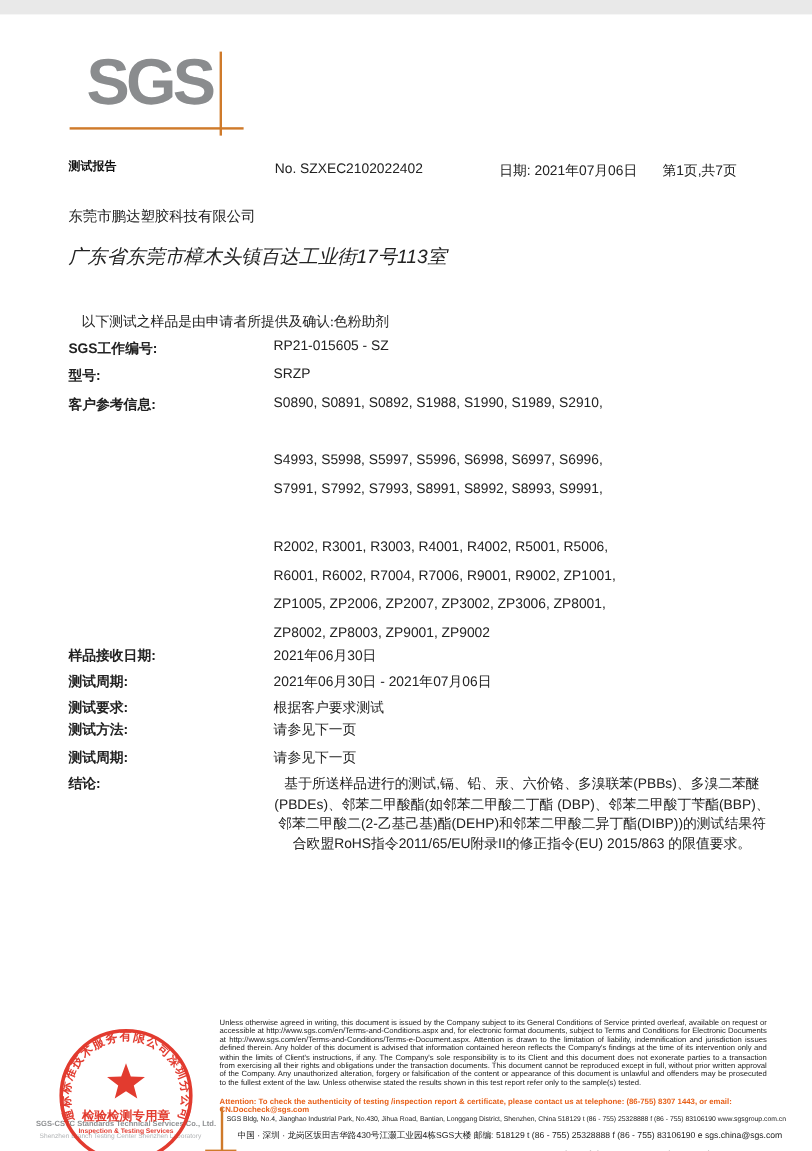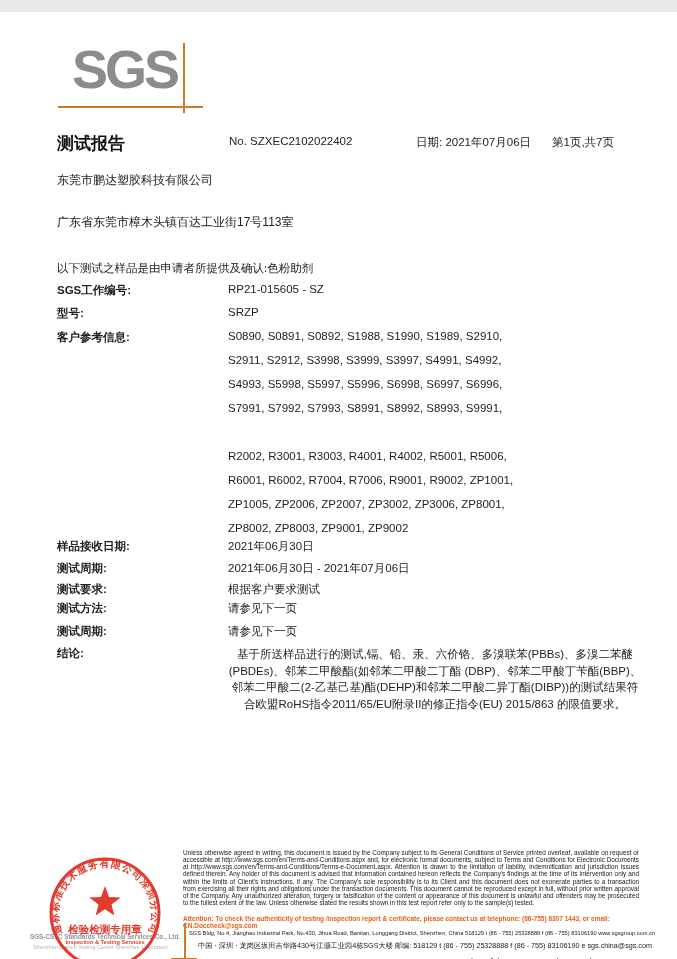--- a/index.html
+++ b/index.html
@@ -6,30 +6,30 @@
   .page{position:relative;width:677px;height:959px;background:#ffffff;margin:12px auto;
         font-family:"Liberation Sans","DejaVu Sans",sans-serif;color:#222;overflow:hidden;}
 
   
   .logo-text{position:absolute;left:72px;top:30px;font-size:54px;font-weight:bold;
              color:#8a8c8e;letter-spacing:-3px;line-height:1;}
   .logo-hline{position:absolute;left:58px;top:94px;width:145px;height:2px;background:#cf7a2a;}
   .logo-vline{position:absolute;left:183px;top:31px;width:2px;height:70px;background:#cf7a2a;}
 
   
-  .title{position:absolute;left:57px;top:120px;font-size:17px;font-weight:bold;color:#111;}
+  .title{position:absolute;left:57px;top:120px;font-size:10px;font-weight:bold;color:#111;}
   .report-no{position:absolute;left:229px;top:123px;font-size:11.5px;}
   .report-date{position:absolute;left:416px;top:123px;font-size:11.5px;}
   .page-info{position:absolute;left:552px;top:123px;font-size:11.5px;}
 
   
   .app-name{position:absolute;left:57px;top:160px;font-size:12px;}
-  .app-addr{position:absolute;left:57px;top:202px;font-size:12px;}
+  .app-addr{position:absolute;left:57px;top:192px;font-size:16px;font-style:italic;}
 
-  .intro{position:absolute;left:57px;top:249px;font-size:11.5px;font-family:Liberation Serif, serif;}
+  .intro{position:absolute;left:68px;top:249px;font-size:11.5px;font-family:Liberation Serif, serif;}
 
   
   .lbl{position:absolute;left:57px;font-size:11.5px;white-space:nowrap;font-weight:bold;}
   .val{position:absolute;left:228px;font-size:11.5px;white-space:nowrap;text-align:center;}
   .val.wrap{white-space:normal;width:414px;line-height:16.5px;}
 
   
   .legal{position:absolute;left:183px;top:837px;width:456px;font-size:6.4px;line-height:7.15px;
          text-align:justify;color:#1a1a1a;}
   .attention{position:absolute;left:183px;top:903px;width:456px;font-size:6.5px;line-height:7px;
@@ -65,21 +65,20 @@
   <div class="intro">以下测试之样品是由申请者所提供及确认:色粉助剂</div>
 
   <div class="lbl" style="top:271px">SGS工作编号:</div>
   <div class="val" style="top:271px">RP21-015605 - SZ</div>
 
   <div class="lbl" style="top:294px">型号:</div>
   <div class="val" style="top:294px">SRZP</div>
 
   <div class="lbl" style="top:318px">客户参考信息:</div>
   <div class="val" style="top:318px">S0890, S0891, S0892, S1988, S1990, S1989, S2910,</div>
-  <div class="val" style="top:342px">S2911, S2912, S3998, S3999, S3997, S4991, S4992,</div>
   <div class="val" style="top:366px">S4993, S5998, S5997, S5996, S6998, S6997, S6996,</div>
   <div class="val" style="top:390px">S7991, S7992, S7993, S8991, S8992, S8993, S9991,</div>
   <div class="val" style="top:438px">R2002, R3001, R3003, R4001, R4002, R5001, R5006,</div>
   <div class="val" style="top:462px">R6001, R6002, R7004, R7006, R9001, R9002, ZP1001,</div>
   <div class="val" style="top:486px">ZP1005, ZP2006, ZP2007, ZP3002, ZP3006, ZP8001,</div>
   <div class="val" style="top:510px">ZP8002, ZP8003, ZP9001, ZP9002</div>
 
   <div class="lbl" style="top:527px">样品接收日期:</div>
   <div class="val" style="top:527px">2021年06月30日</div>
 

